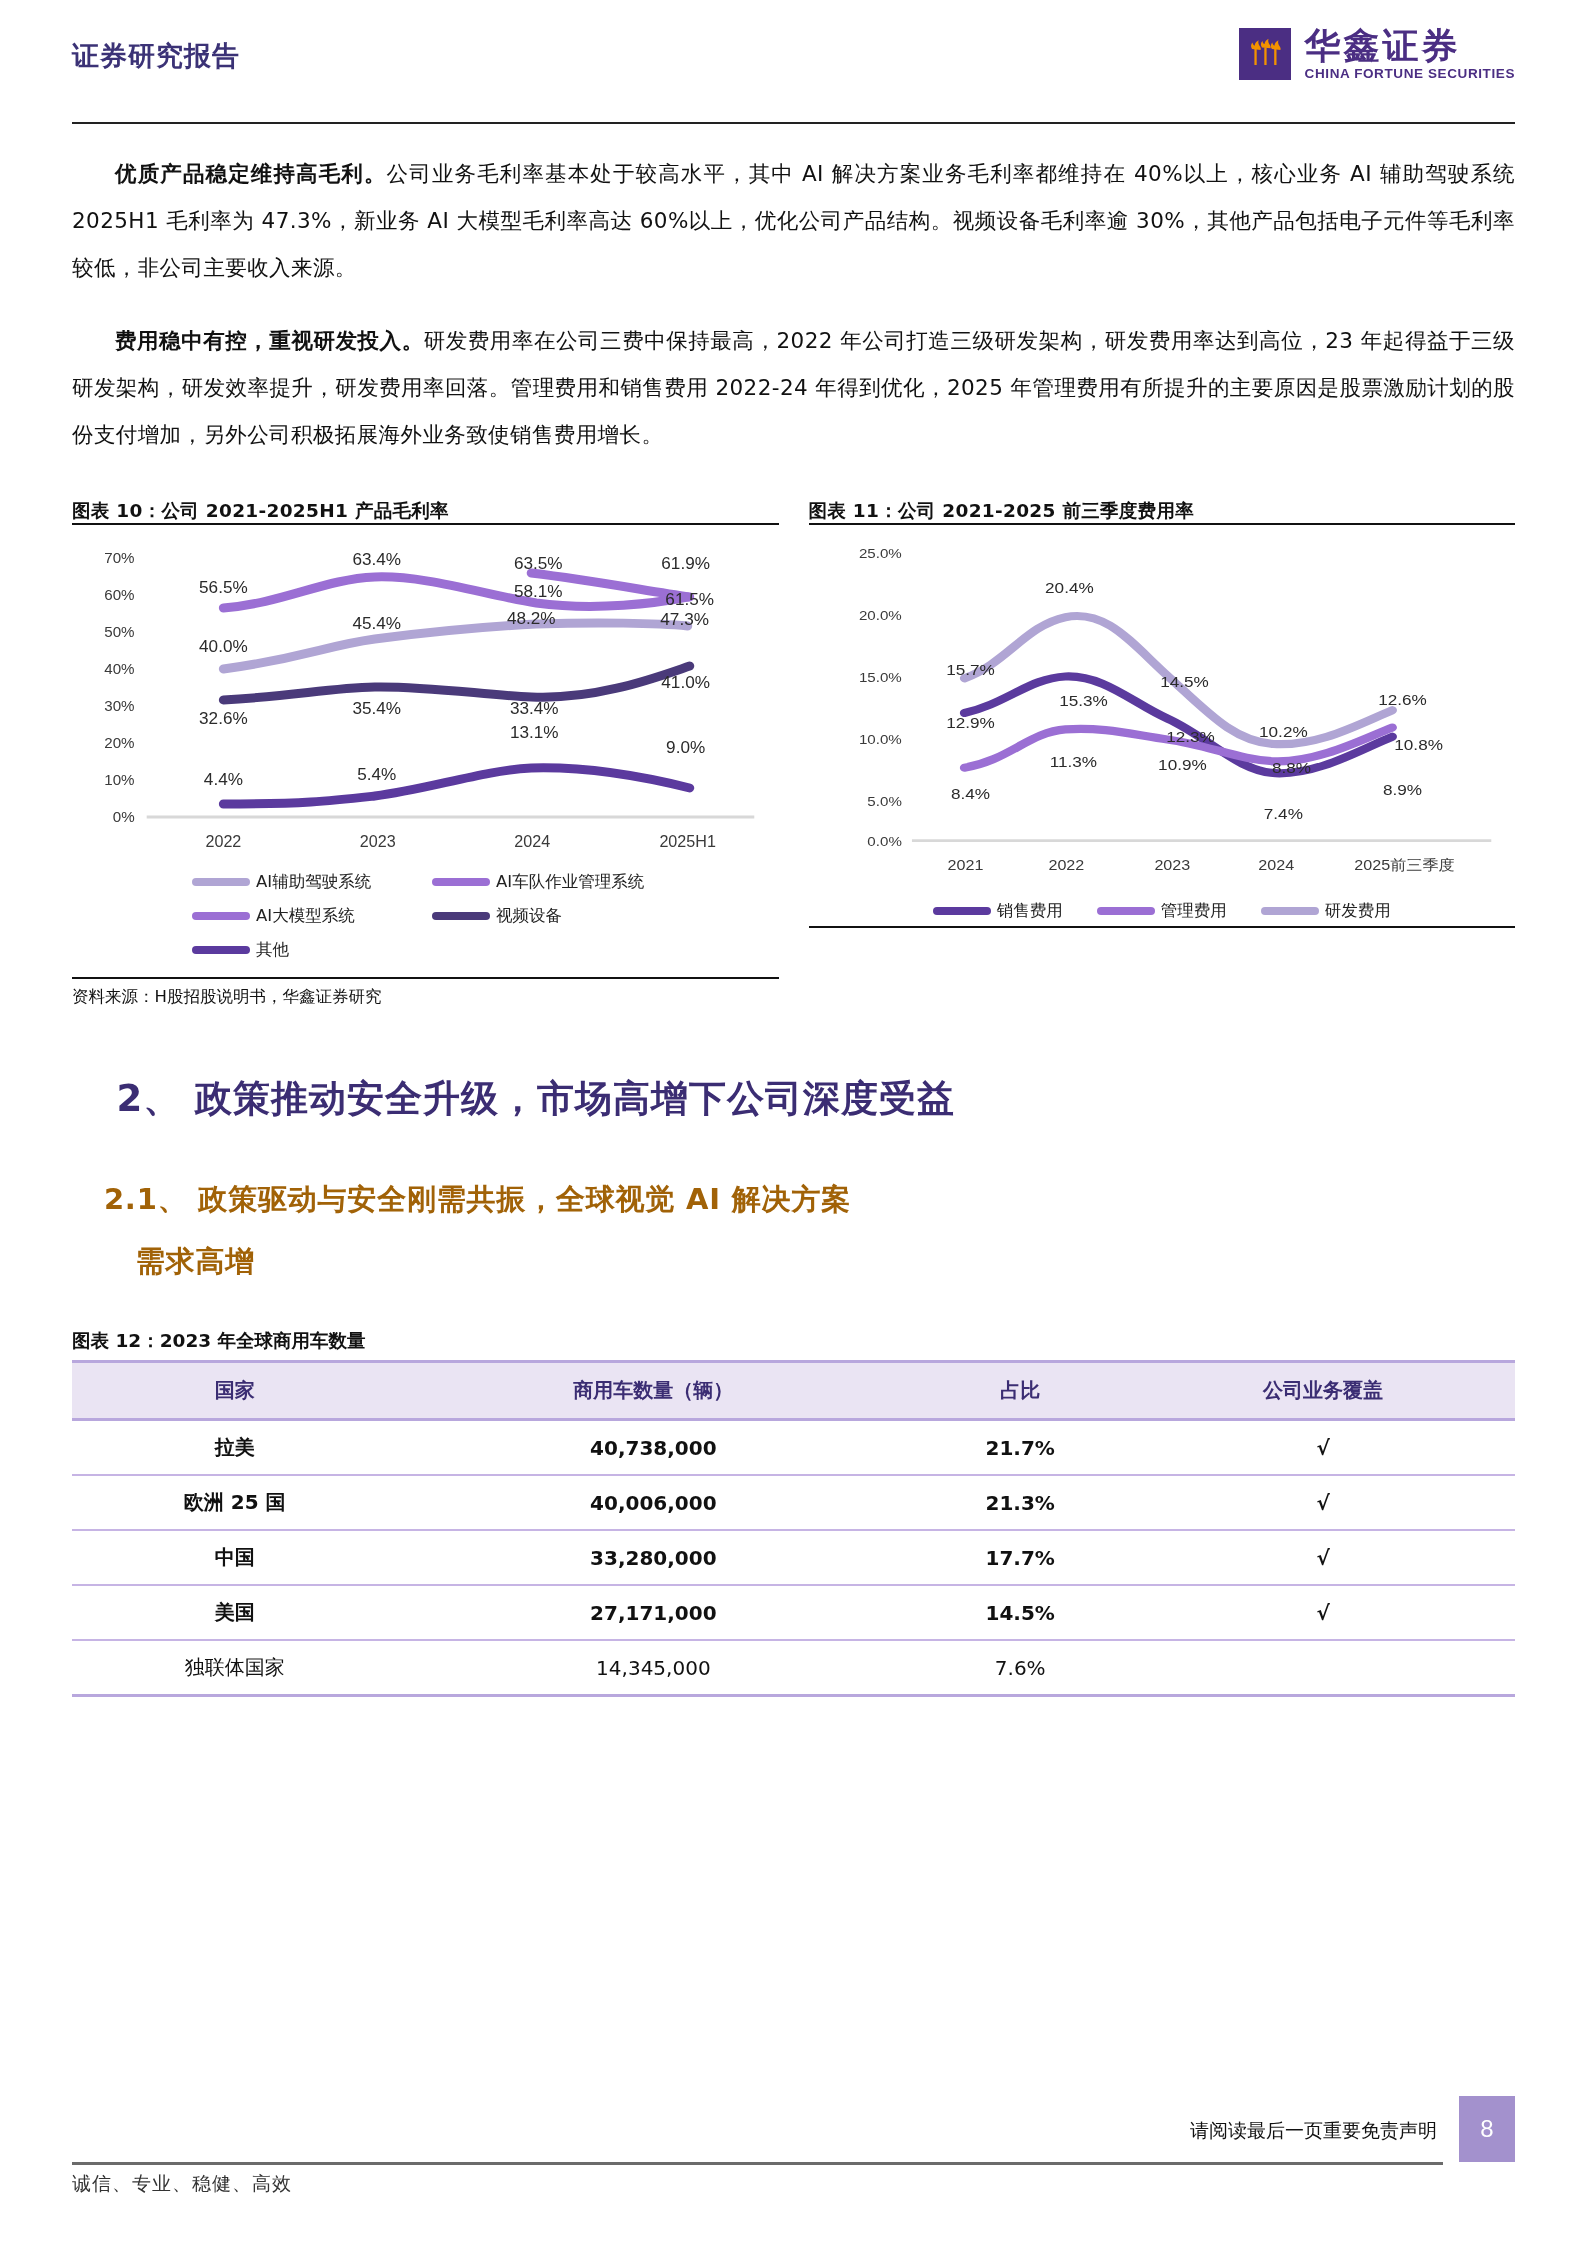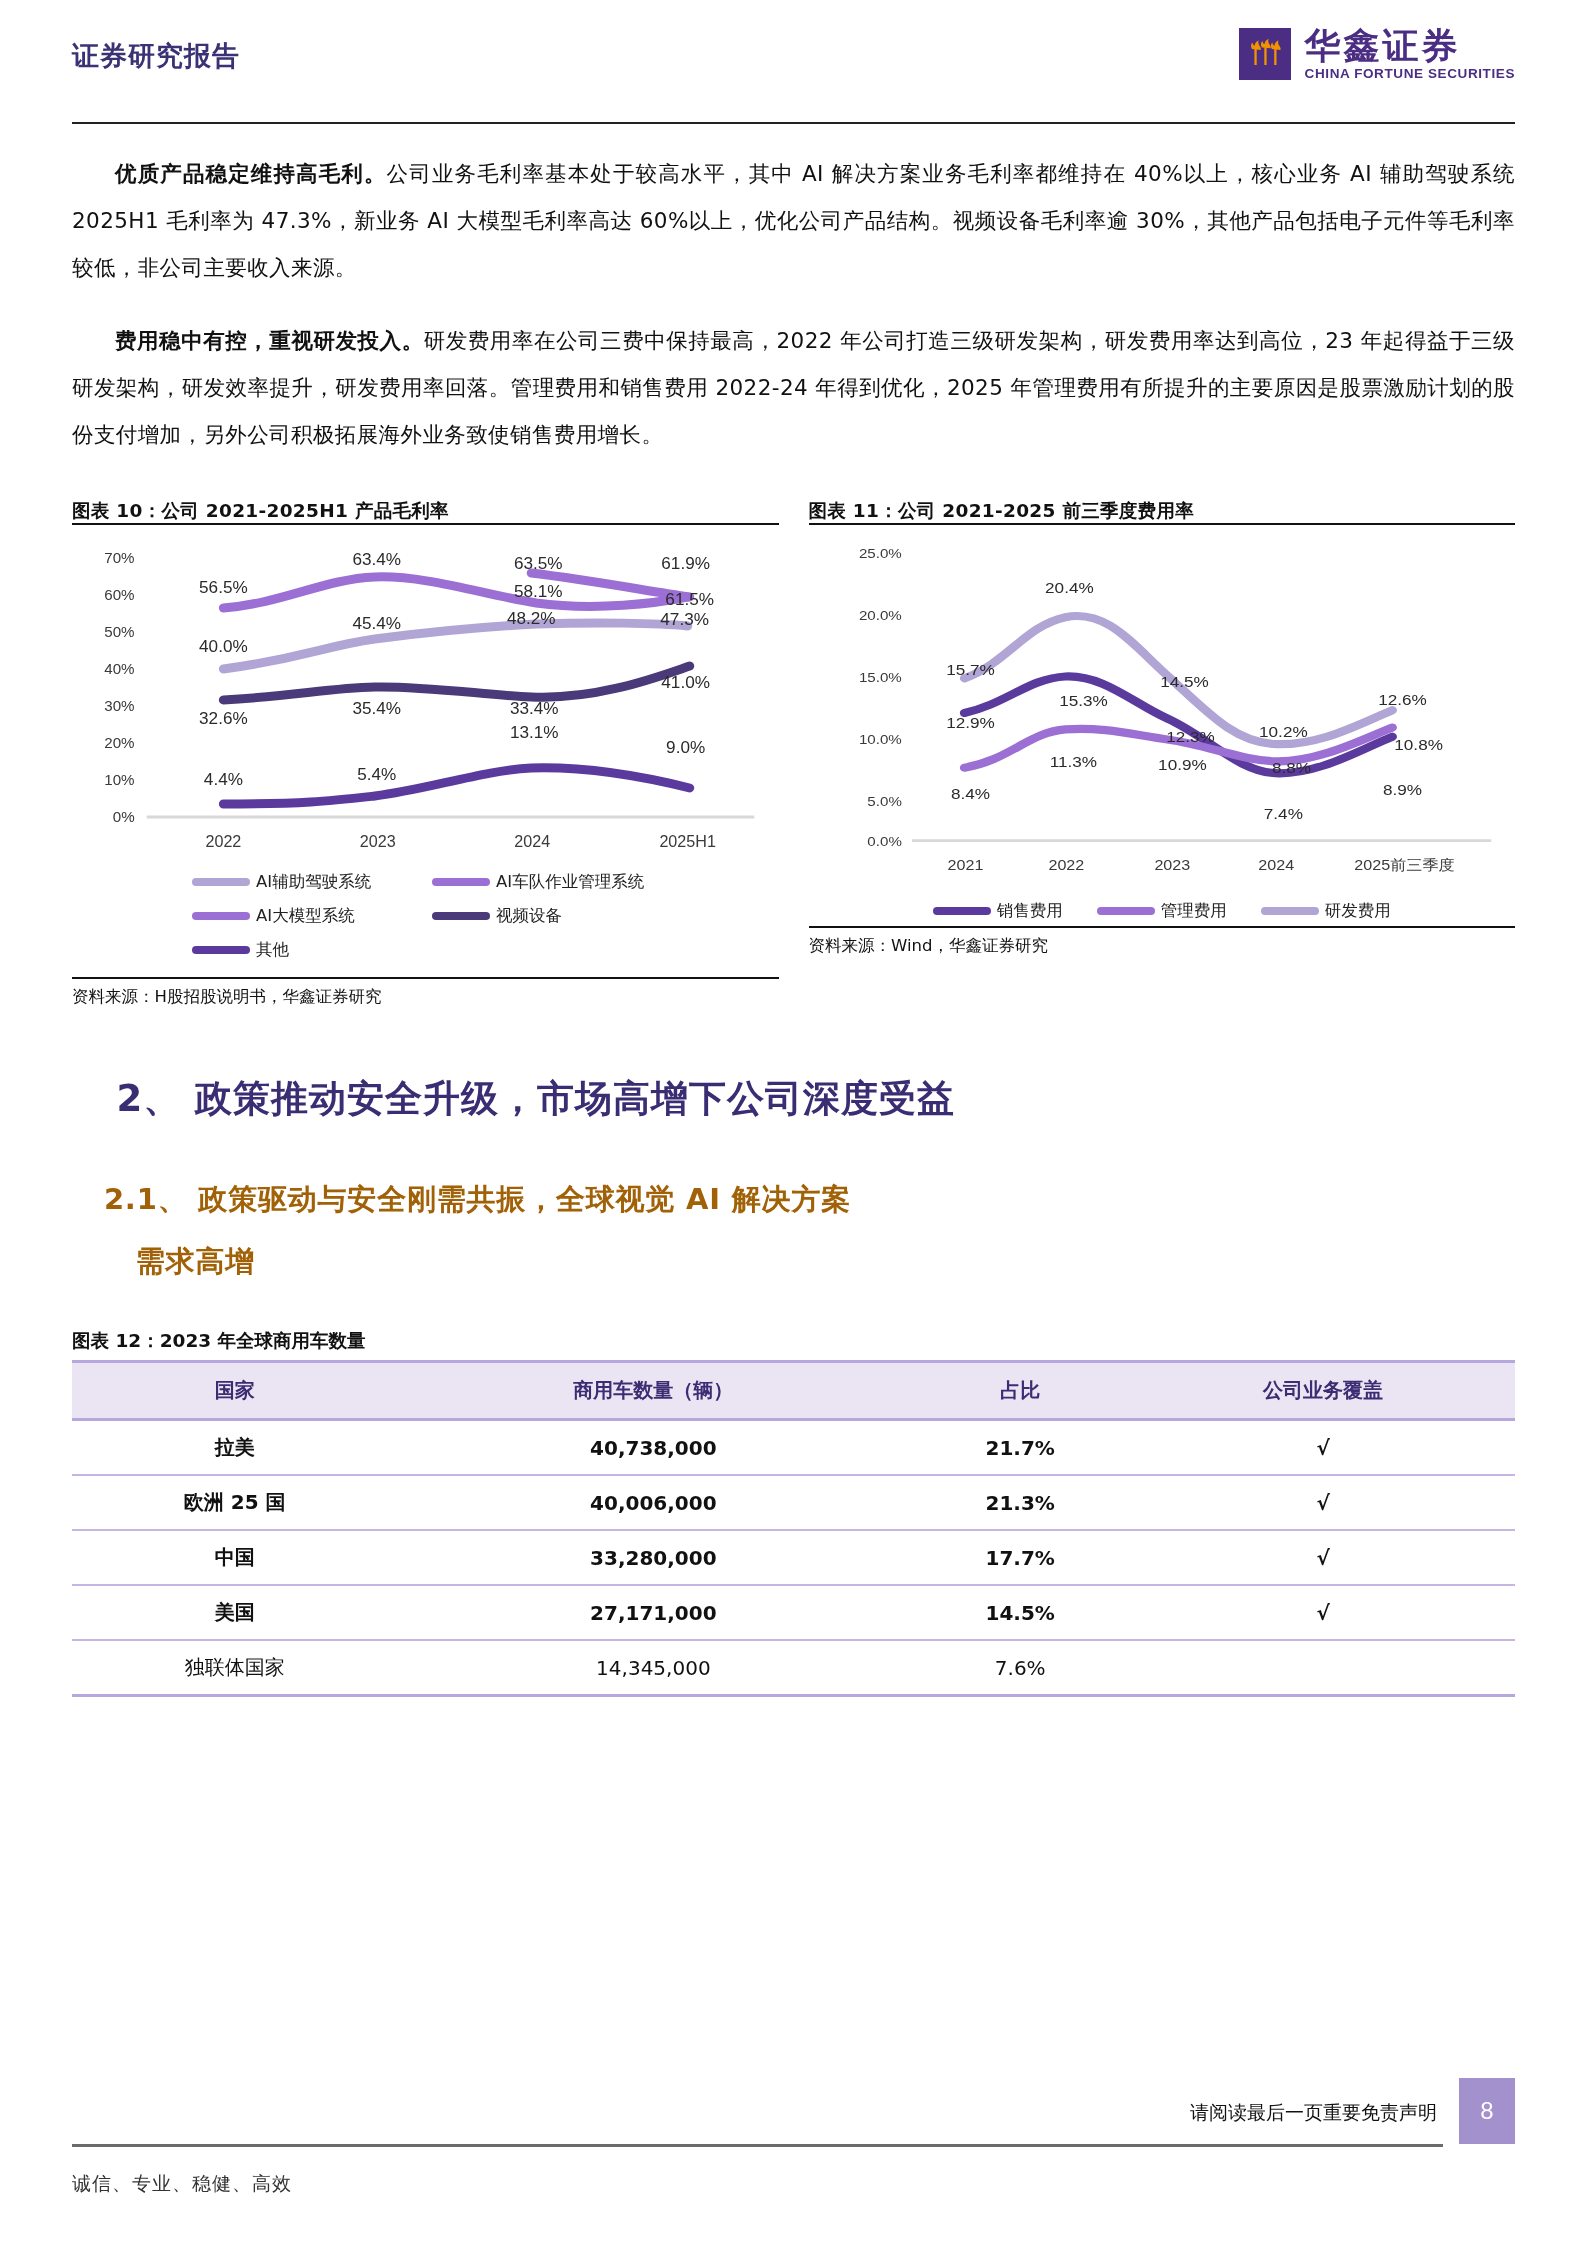--- a/index.html
+++ b/index.html
@@ -146,21 +146,21 @@
     position: absolute; right: 0; bottom: 0;
     width: 56px; height: 66px; background: #a391cd;
     color: #fff; font-family: "Liberation Sans", sans-serif;
     font-size: 24px; display: flex; align-items: center; justify-content: center;
   }
   .footer-rule {
     border-top: 3px solid #6b6b6b; width: calc(100% - 72px);
   }
   .footer-slogan {
     font-family: "DejaVu Sans", sans-serif;
-    font-size: 19px; color: #333; padding-top: 24px; letter-spacing: 1px;
+    font-size: 19px; color: #333; padding-top: 6px; letter-spacing: 1px;
   }
   text { font-family: "Liberation Sans", sans-serif; }
 </style>
 </head>
 <body>
 
 <div class="page">
 
   <div class="header">
     <div class="header-title">证券研究报告</div>
@@ -348,21 +348,20 @@
           <span class="swatch" style="background:#9b6fd4"></span>
           <span>管理费用</span>
         </div>
         <div class="legend-item">
           <span class="swatch" style="background:#b0a5d4"></span>
           <span>研发费用</span>
         </div>
       </div>
 
       <div class="src-rule"></div>
-      <div class="src-text">资料来源：Wind，华鑫证券研究</div>
     </div>
   </div>
 
   <h1 class="h1-sec">2、 政策推动安全升级，市场高增下公司深度受益</h1>
 
   <h2 class="h2-sec">
     <span>2.1、 政策驱动与安全刚需共振，全球视觉 AI 解决方案</span>
     <span class="l2">需求高增</span>
   </h2>
 

